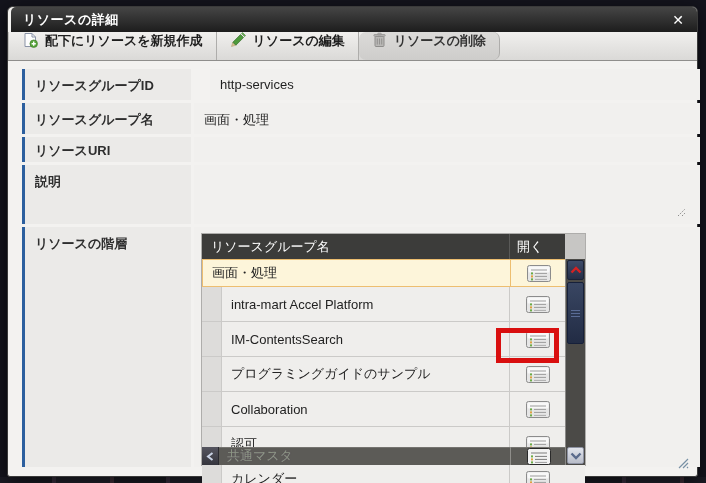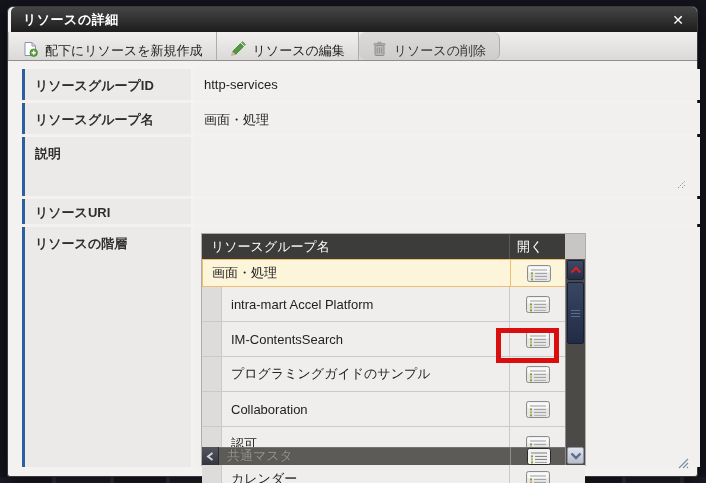--- a/index.html
+++ b/index.html
@@ -36,42 +36,42 @@
     line-height:20px; cursor:pointer; background:none; border:none;
     font-family:"DejaVu Sans",sans-serif;
   }
   .toolbar {
     position:absolute; left:0; top:25px; right:0; height:29px;
     background:linear-gradient(#f1f0ee,#dad9d7);
     border-bottom:1px solid #8f8e8c;
     display:flex; align-items:stretch;
   }
   .tb-btn {
-    display:flex; align-items:flex-end; gap:7px;
+    display:flex; align-items:flex-start; gap:7px;
     padding:0 13px; border:none; cursor:pointer;
     background:transparent;
     border-right:1px solid #aeadab;
-    font-size:13px; font-weight:normal; color:#1e1e1e;
+    font-size:13px; font-weight:bold; color:#1e1e1e;
     font-family:inherit;
   }
   .tb-btn:first-child { border-left:1px solid #c6c5c3; }
   .tb-btn.pressed { background:linear-gradient(#dcdbd9,#cecdcb); color:#333;border-radius:7px; }
   .form { position:absolute; left:14px; top:62px; width:678px; }
   .frow { display:flex; margin-bottom:3px; }
   .flabel {
     width:169px; flex:none; background:#ebeae8;
     border-left:3px solid #2c5f9e;
     font-size:13px; font-weight:bold; color:#2e2e2e;
     padding:8px 4px 0 10px; margin-right:3px;
   }
   .fvalue {
     flex:1; background:#f1f0ee; font-size:13px; color:#1f1f1f;
     padding:8px 10px 0 10px; position:relative;
   }
-  .h-r1 { height:31px; } .h-r2 { height:31px; } .h-r3 { height:25px; }
+  .h-r1 { height:31px;gap:16px; } .h-r2 { height:31px; } .h-r3 { height:25px; }
   .h-r4 { height:59px; } .h-r5 { height:240px; }
   .resize-glyph { position:absolute; right:13px; bottom:4px; opacity:.75; }
   
   .htable {
     position:absolute; left:7px; top:6px; width:385px; height:233px;
     border:1px solid #aeadab; background:#efeeec;
   }
   .thead { display:flex; height:25px; }
   .th-name {
     width:307px; background:#3c3c3a; color:#fff; font-size:13px;
@@ -188,37 +188,37 @@
     <div class="frow h-r1">
       <div class="flabel">リソースグループID</div>
       <div class="fvalue">http-services</div>
     </div>
 
     <div class="frow h-r2">
       <div class="flabel">リソースグループ名</div>
       <div class="fvalue">画面・処理</div>
     </div>
 
+    <div class="frow h-r3">
+      <div class="flabel" style="padding-top:5px">リソースURI</div>
+      <div class="fvalue"></div>
+    </div>
+
     <div class="frow h-r4">
       <div class="flabel">説明</div>
       <div class="fvalue">
         <span></span>
         <span class="resize-glyph">
           <svg width="11" height="10" viewBox="0 0 11 10">
             <path d="M2 9l7-7M6 9l3-3" stroke="#6b6b6b" stroke-width="1" stroke-dasharray="1.6 1.4" fill="none"></path>
           </svg>
         </span>
       </div>
     </div>
 
-    <div class="frow h-r3">
-      <div class="flabel" style="padding-top:5px">リソースURI</div>
-      <div class="fvalue"></div>
-    </div>
-
     <div class="frow h-r5">
       <div class="flabel">リソースの階層</div>
       <div class="fvalue">
 
         <div class="htable">
           <div class="thead">
             <div class="th-name">リソースグループ名</div>
             <div class="th-open">開く</div>
             <div class="th-corner"></div>
           </div>

